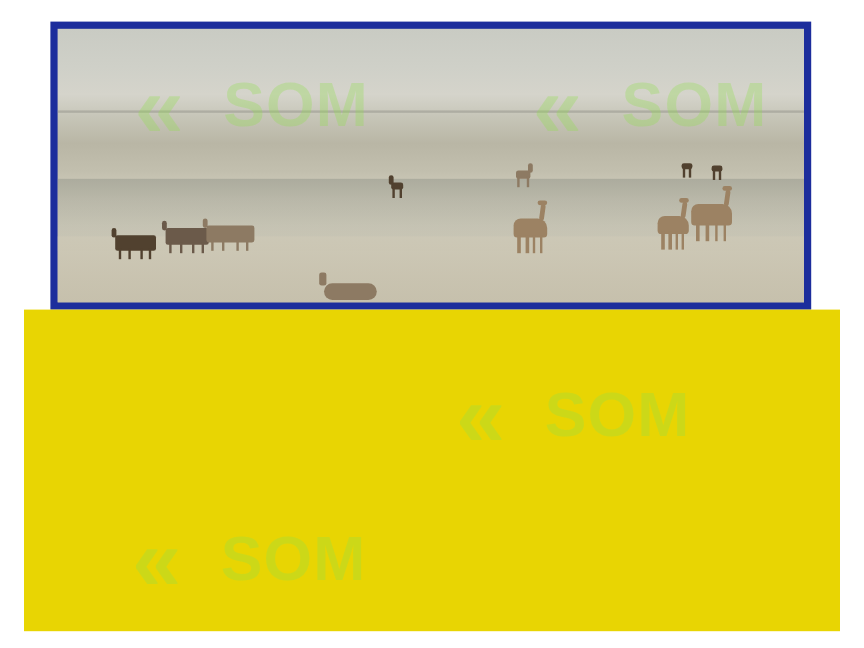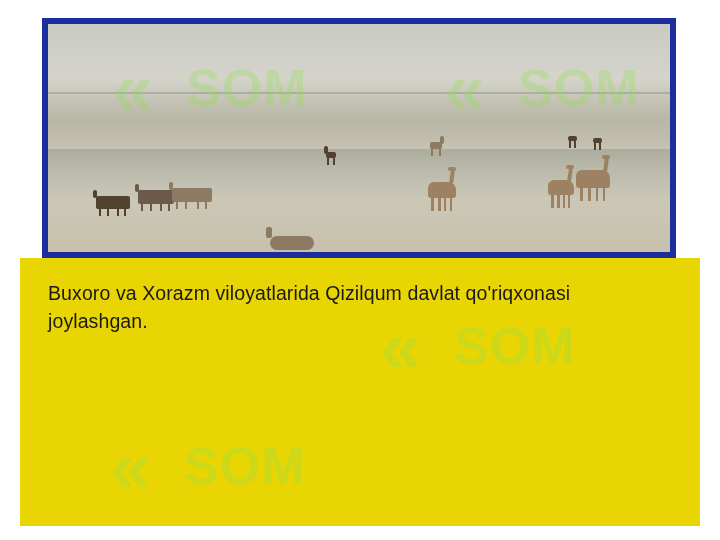--- a/index.html
+++ b/index.html
@@ -258,21 +258,20 @@
           <span class="head2"></span>
         <span class="leg" style="left:4px;"></span>
           <span class="leg" style="left:12px;"></span>
         <span class="leg" style="right:5px;"></span>
           <span class="leg" style="right:12px;"></span>
       </div>
     </div>
   </div>
 
   <div class="text-block">
-    <p class="para">Buxoro va Xorazm viloyatlarida Qizilqum davlat qo'riqxonasi joylashgan.</p>
   </div>
 
   <div class="wm wm-logo wm-a">«</div>
   <div class="wm wm-text wm-b">SOM</div>
   <div class="wm wm-logo wm-c">«</div>
   <div class="wm wm-text wm-d">SOM</div>
   <div class="wm wm-logo wm-e">«</div>
   <div class="wm wm-text wm-f">SOM</div>
   <div class="wm wm-logo wm-g">«</div>
   <div class="wm wm-text wm-h">SOM</div>

